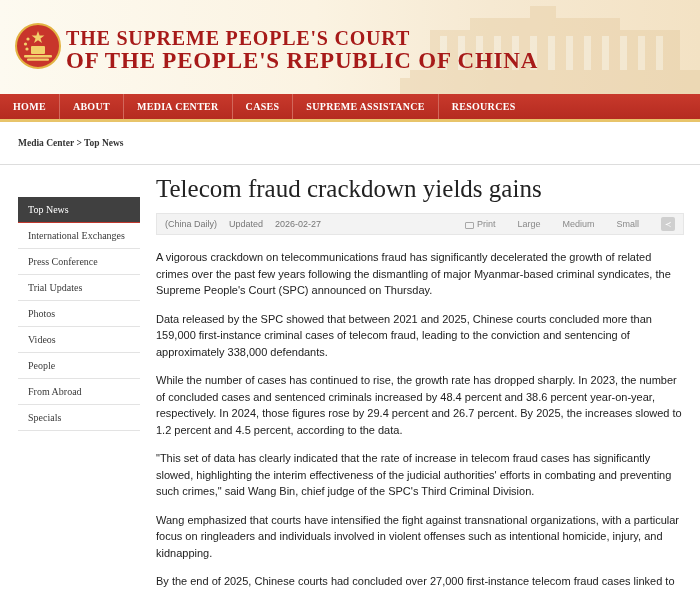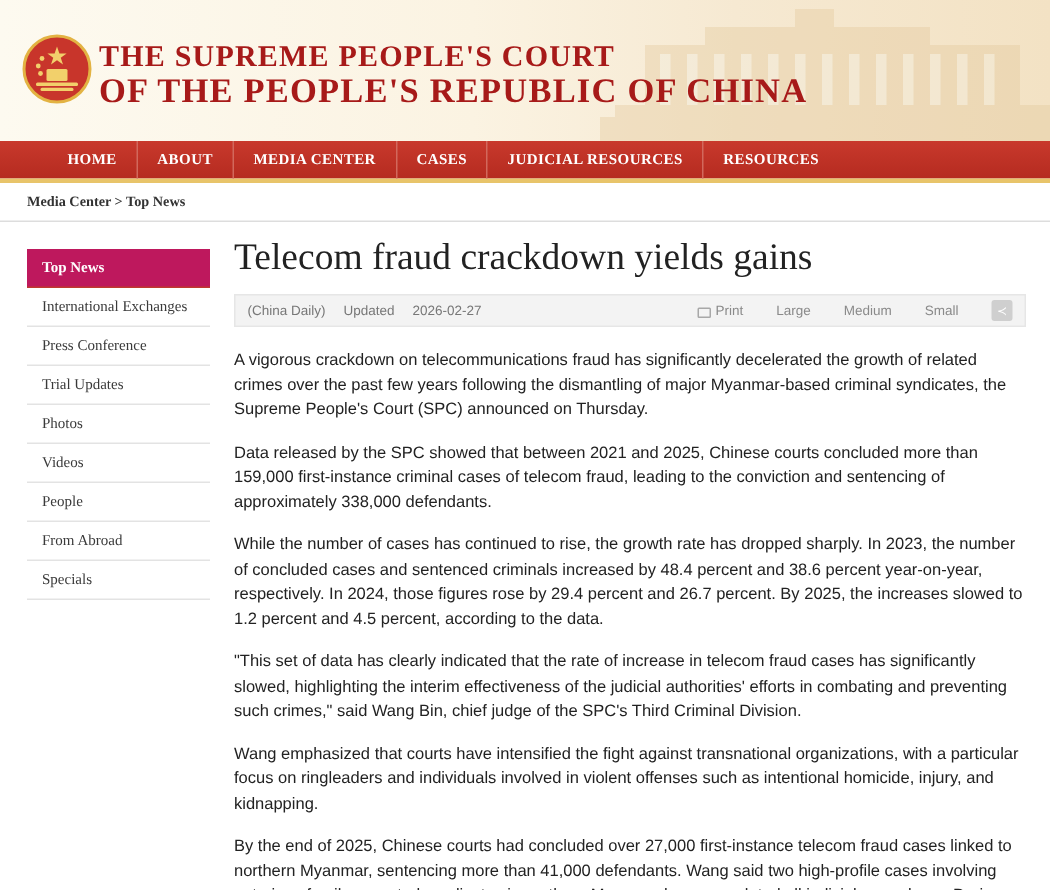--- a/index.html
+++ b/index.html
@@ -66,41 +66,40 @@
   }
 
   
   .navbar {
     height: 28px;
     background: #c0392f;
     background: linear-gradient(to bottom, #c8392c 0%, #b52b20 100%);
     display: flex;
     align-items: stretch;
     border-bottom: 3px solid #e8c46a;
-    padding-left: 32px;
   }
   .nav-item {
     display: flex;
     align-items: center;
     padding: 0 13px;
     color: #ffffff;
     font-size: 10px;
     font-weight: bold;
     font-family: "Liberation Serif", serif;
     letter-spacing: 0.3px;
     white-space: nowrap;
     cursor: pointer;
   }
   .nav-item + .nav-item {
     border-left: 1px solid #d2685c;
   }
 
   
   .breadcrumb {
-    height: 26px;
+    height: 43px;
     display: flex;
     align-items: center;
     padding-left: 18px;
     font-size: 9.5px;
     font-weight: bold;
     font-family: "Liberation Serif", serif;
     color: #333333;
     border-bottom: 1px solid #dddddd;
   }
   .breadcrumb span { cursor: pointer; }
@@ -119,24 +118,25 @@
   .side-item {
     font-size: 10px;
     font-family: "Liberation Serif", serif;
     color: #3a3a3a;
     padding: 7px 10px;
     border-bottom: 1px solid #e3e3e3;
     cursor: pointer;
     white-space: nowrap;
   }
   .side-item.active {
-    background: #be185d;
+    background: #404040;
     color: #ffffff;
-    font-weight: bold;
+    font-weight: normal;
     border-bottom: 1px solid #c0392f;
+    margin-top: 14px;
   }
 
   .article {
     flex: 1;
     padding: 0 16px 20px 16px;
   }
   .article-title {
     font-family: "Liberation Serif", serif;
     font-size: 25px;
     font-weight: normal;
@@ -242,21 +242,21 @@
       <div class="title-line1">THE SUPREME PEOPLE'S COURT</div>
       <div class="title-line2">OF THE PEOPLE'S REPUBLIC OF CHINA</div>
     </div>
   </div>
 
   <div class="navbar">
     <div class="nav-item">HOME</div>
     <div class="nav-item">ABOUT</div>
     <div class="nav-item">MEDIA CENTER</div>
     <div class="nav-item">CASES</div>
-    <div class="nav-item">JUDICIAL RESOURCES</div>
+    <div class="nav-item">SUPREME ASSISTANCE</div>
     <div class="nav-item">RESOURCES</div>
   </div>
 
   <div class="breadcrumb">
     <span>Media Center &gt; Top News</span>
   </div>
 
   <div class="content-wrap">
 
     <div class="sidebar">

